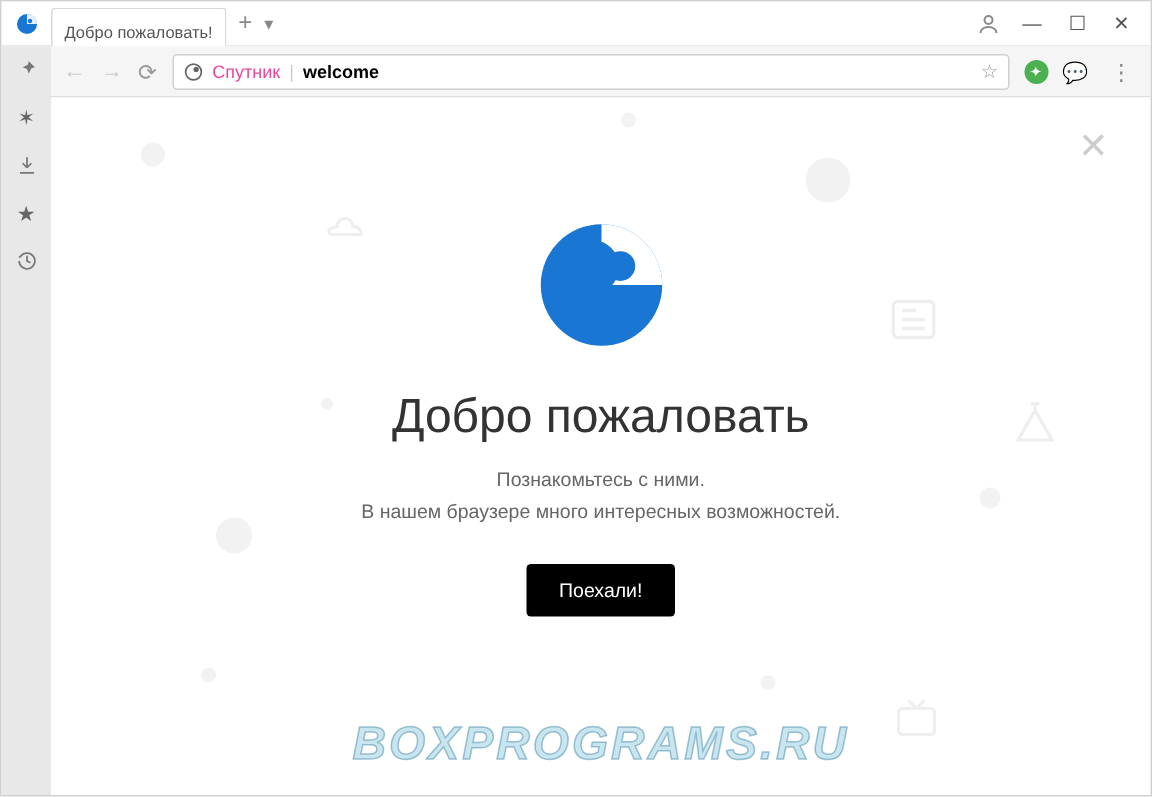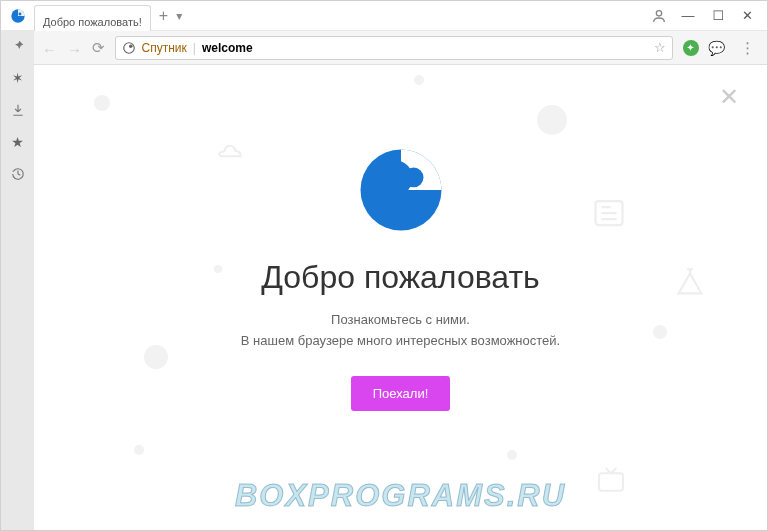--- a/index.html
+++ b/index.html
@@ -19,37 +19,37 @@
 
 .sidebar { position: absolute; left: 0; top: 30px; bottom: 0; width: 33px; background: #e8e8e8; display: flex; flex-direction: column; align-items: center; padding-top: 6px; gap: 14px; }
 .sidebar-item { width: 18px; height: 18px; color: #666; cursor: pointer; display: flex; align-items: center; justify-content: center; }
 .sidebar-item span { font-size: 14px; }
 
 
 .addrbar { position: absolute; left: 33px; right: 0; top: 30px; height: 34px; background: #f5f5f5; display: flex; align-items: center; padding: 0 8px; gap: 10px; border-bottom: 1px solid #e0e0e0; }
 .nav-btn { color: #999; font-size: 15px; cursor: pointer; }
 .nav-btn.disabled { color: #ccc; }
 .urlbox { flex: 1; height: 24px; background: #fff; border: 1px solid #d0d0d0; border-radius: 3px; display: flex; align-items: center; padding: 0 6px; gap: 6px; font-size: 12px; color: #555; }
-.urlbox .sputnik-label { color: #a16207; }
+.urlbox .sputnik-label { color: #ec4899; }
 .urlbox .sep { color: #ccc; }
 .urlbox .path { color: #000000; font-weight: bold; }
 .urlbox-spacer { flex: 1; }
 .star { color: #999; font-size: 13px; cursor: pointer; }
 .ext-ico { width: 16px; height: 16px; border-radius: 50%; background: #4caf50; display: flex; align-items: center; justify-content: center; color: #fff; font-size: 10px; cursor: pointer; }
 .chat-ico { color: #999; font-size: 14px; cursor: pointer; }
 .menu-dots { color: #888; font-size: 15px; cursor: pointer; padding: 0 4px; }
 
 
 .content { position: absolute; left: 33px; right: 0; top: 64px; bottom: 0; background: #fff; }
 .close-welcome { position: absolute; right: 28px; top: 18px; font-size: 24px; color: #ccc; cursor: pointer; font-weight: 300; }
 .welcome-wrap { display: flex; flex-direction: column; align-items: center; padding-top: 80px; text-align: center; position: relative; z-index: 2; }
 .logo { width: 90px; height: 90px; margin-bottom: 24px; }
 .heading { font-size: 32px; font-weight: 300; color: #333; margin-bottom: 14px; }
 .subtext { font-size: 13px; color: #666; line-height: 1.6; margin-bottom: 24px; }
-.cta-btn { background: #d946ef; color: #fff; border: none; padding: 10px 22px; border-radius: 3px; font-size: 13px; cursor: pointer; }
+.cta-btn { background: #000000; color: #fff; border: none; padding: 10px 22px; border-radius: 3px; font-size: 13px; cursor: pointer; }
 
 
 .bgdot { position: absolute; border-radius: 50%; background: #f2f2f2; z-index: 1; }
 .bgicon { position: absolute; color: #f0f0f0; z-index: 1; }
 
 
 .watermark { position: absolute; bottom: 16px; left: 50%; transform: translateX(-50%); font-family: Arial, sans-serif; font-size: 31px; font-weight: 900; letter-spacing: 2px; color: rgba(100, 180, 210, 0.35); -webkit-text-stroke: 1px rgba(70, 140, 170, 0.5); z-index: 3; pointer-events: none; font-style: italic; }
 </style>
 </head>
 <body>

